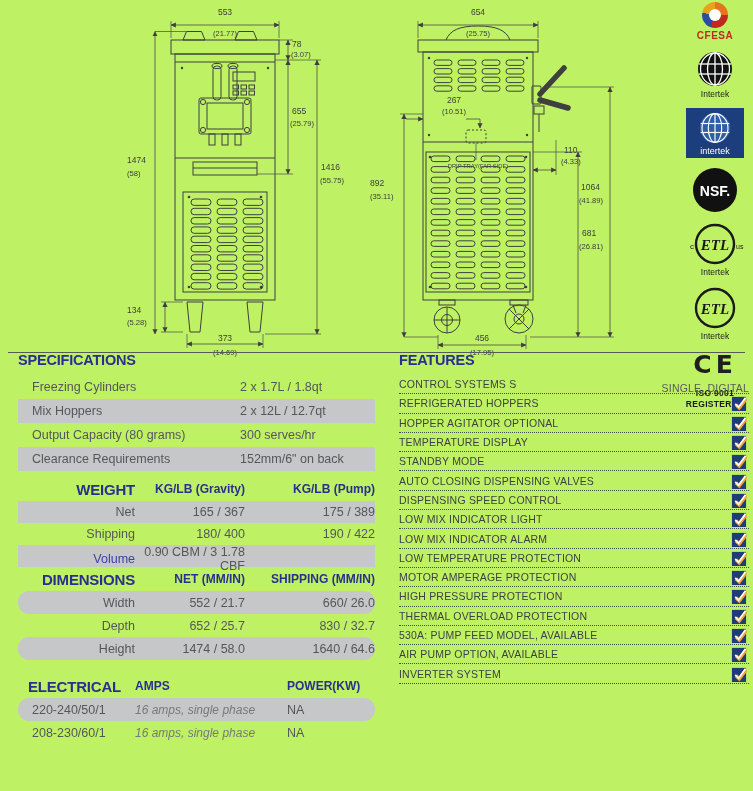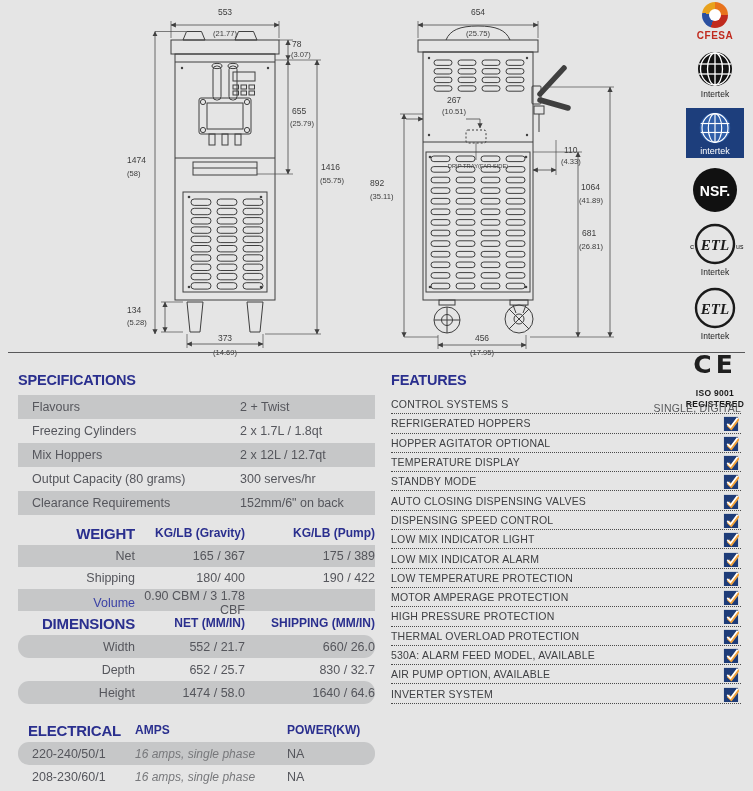--- a/index.html
+++ b/index.html
@@ -1,32 +1,32 @@
 <!DOCTYPE html>
 <html><head>
 <meta charset="utf-8">
 <style>
   * { margin:0; padding:0; box-sizing:border-box; }
   html,body { background:#ffffff; }
-  .page { position:relative; width:753px; height:791px; background:#e5e5e5;
+  .page { position:relative; width:753px; height:791px; background:#bef264;
           font-family:"Liberation Sans", sans-serif; overflow:hidden; color:#55565c; }
 
   .drw { position:absolute; }
   .dimtxt  { font:8.5px "Liberation Sans", sans-serif; fill:#3c3c3c; }
   .dimtxt2 { font:7.6px "Liberation Sans", sans-serif; fill:#3c3c3c; }
   .driptxt { font:5.8px "Liberation Sans", sans-serif; fill:#3c3c3c; }
   .stroke  { stroke:#3f3f3f; fill:none; stroke-width:1; }
   .thin    { stroke:#4a4a4a; fill:none; stroke-width:0.7; }
   .dim     { stroke:#4a4a4a; fill:none; stroke-width:0.8; }
   .dotfill { fill:#3f3f3f; }
   .lever   { stroke:#3f3f3f; stroke-width:5.5; stroke-linecap:round; }
 
   .divider { position:absolute; top:352px; left:8px; right:8px; border-top:1.6px solid #58585a; }
 
-  .bottom { position:absolute; top:372px; left:18px; display:flex; gap:16px; }
+  .bottom { position:absolute; top:352px; left:18px; display:flex; gap:24px; }
   .leftcol  { width:357px; }
   .rightcol { width:350px; }
 
   .sec-title { font-size:14.5px; font-weight:bold; color:#2a2f8e; letter-spacing:-0.2px; margin-bottom:7px; }
 
   .spec-table .row { display:grid; grid-template-columns:208px 1fr; align-items:center;
                      height:24px; font-size:12.5px; padding-left:14px; color:#55565c; }
   .gray { background:#c6c7c8; }
 
   .grid3 { display:grid; grid-template-columns:117px 110px 1fr; align-items:center;text-align:right; }
@@ -356,24 +356,20 @@
     </div>
   </div>
 
   <div class="divider"></div>
 
   <div class="bottom">
     <div class="leftcol">
 
       <div class="sec-title">SPECIFICATIONS</div>
       <div class="spec-table">
-        <div class="row gray">
-          <span>Flavours</span>
-          <span>2 + Twist</span>
-        </div>
         <div class="row">
           <span>Freezing Cylinders</span>
           <span>2 x 1.7L / 1.8qt</span>
         </div>
         <div class="row gray">
           <span>Mix Hoppers</span>
           <span>2 x 12L / 12.7qt</span>
         </div>
         <div class="row">
           <span>Output Capacity (80 grams)</span>
@@ -523,21 +519,21 @@
               <use href="#chk"></use>
             </svg>
         </div>
         <div class="feat-row">
           <span>THERMAL OVERLOAD PROTECTION</span>
           <svg class="chk" viewBox="0 0 17 17" width="16" height="16">
               <use href="#chk"></use>
             </svg>
         </div>
         <div class="feat-row">
-          <span>530A: ALARM FEED MODEL, AVAILABLE</span>
+          <span>530A: PUMP FEED MODEL, AVAILABLE</span>
           <svg class="chk" viewBox="0 0 17 17" width="16" height="16">
               <use href="#chk"></use>
             </svg>
         </div>
         <div class="feat-row">
           <span>AIR PUMP OPTION, AVAILABLE</span>
           <svg class="chk" viewBox="0 0 17 17" width="16" height="16">
               <use href="#chk"></use>
             </svg>
         </div>

